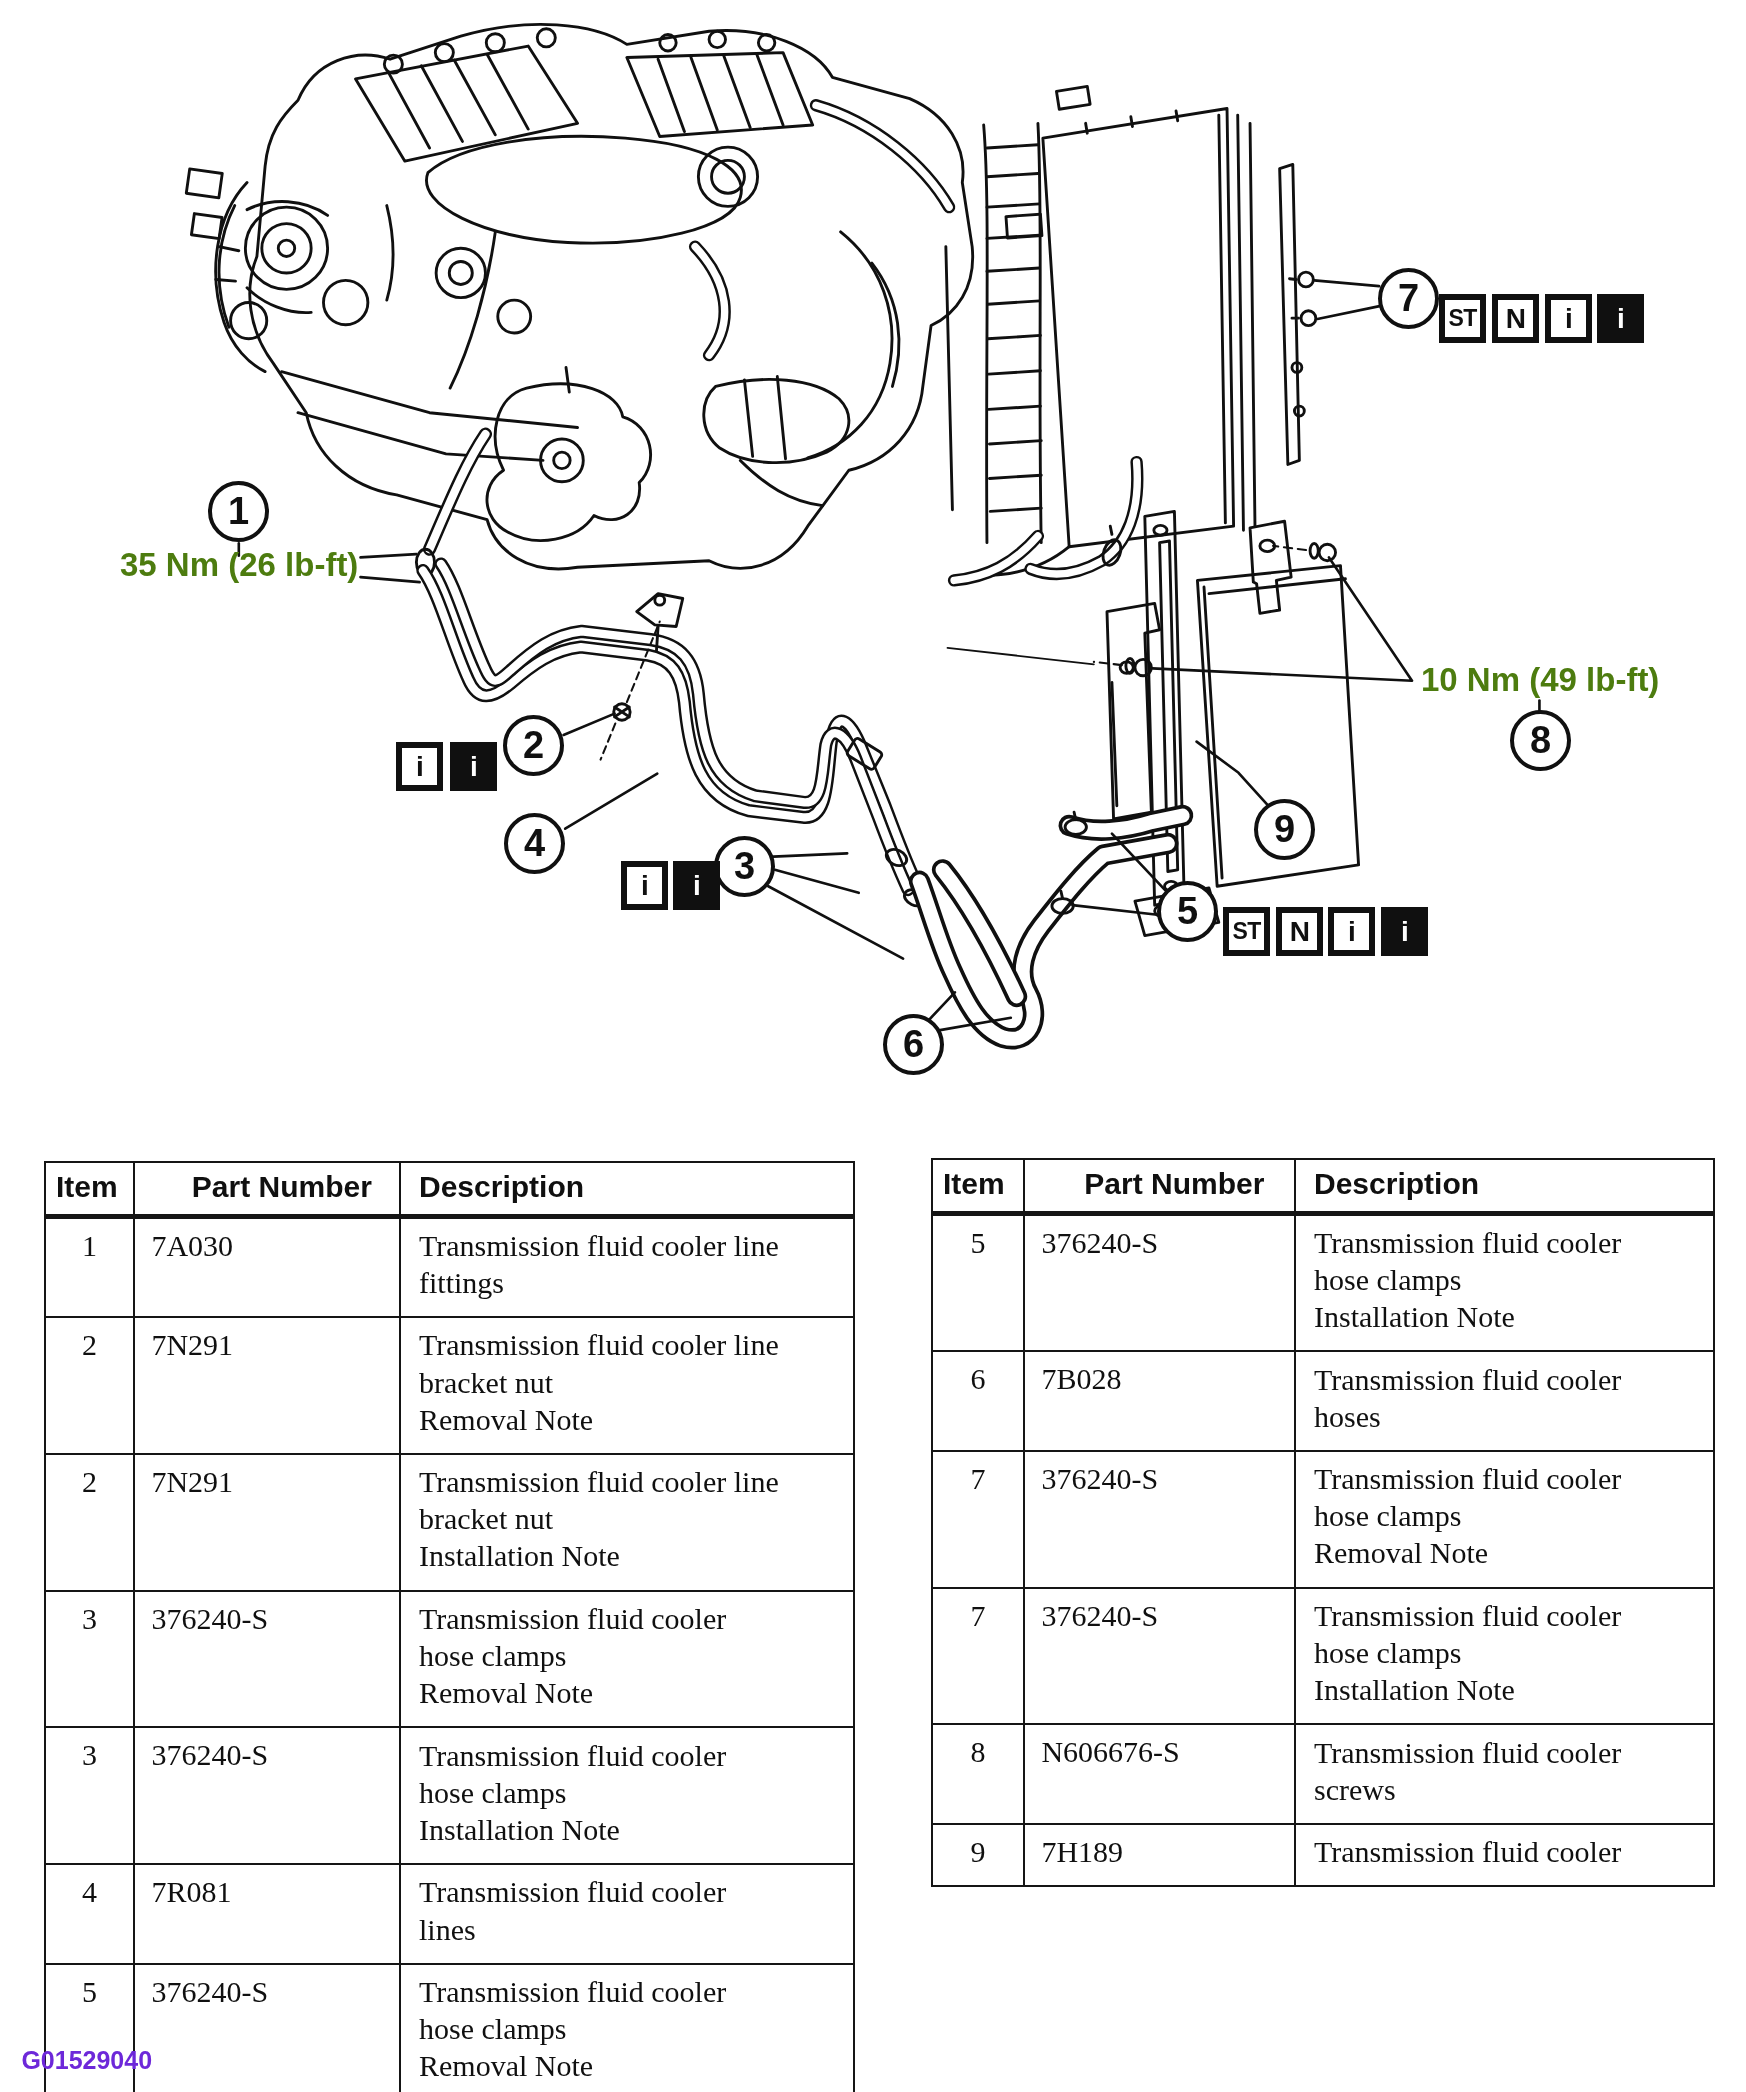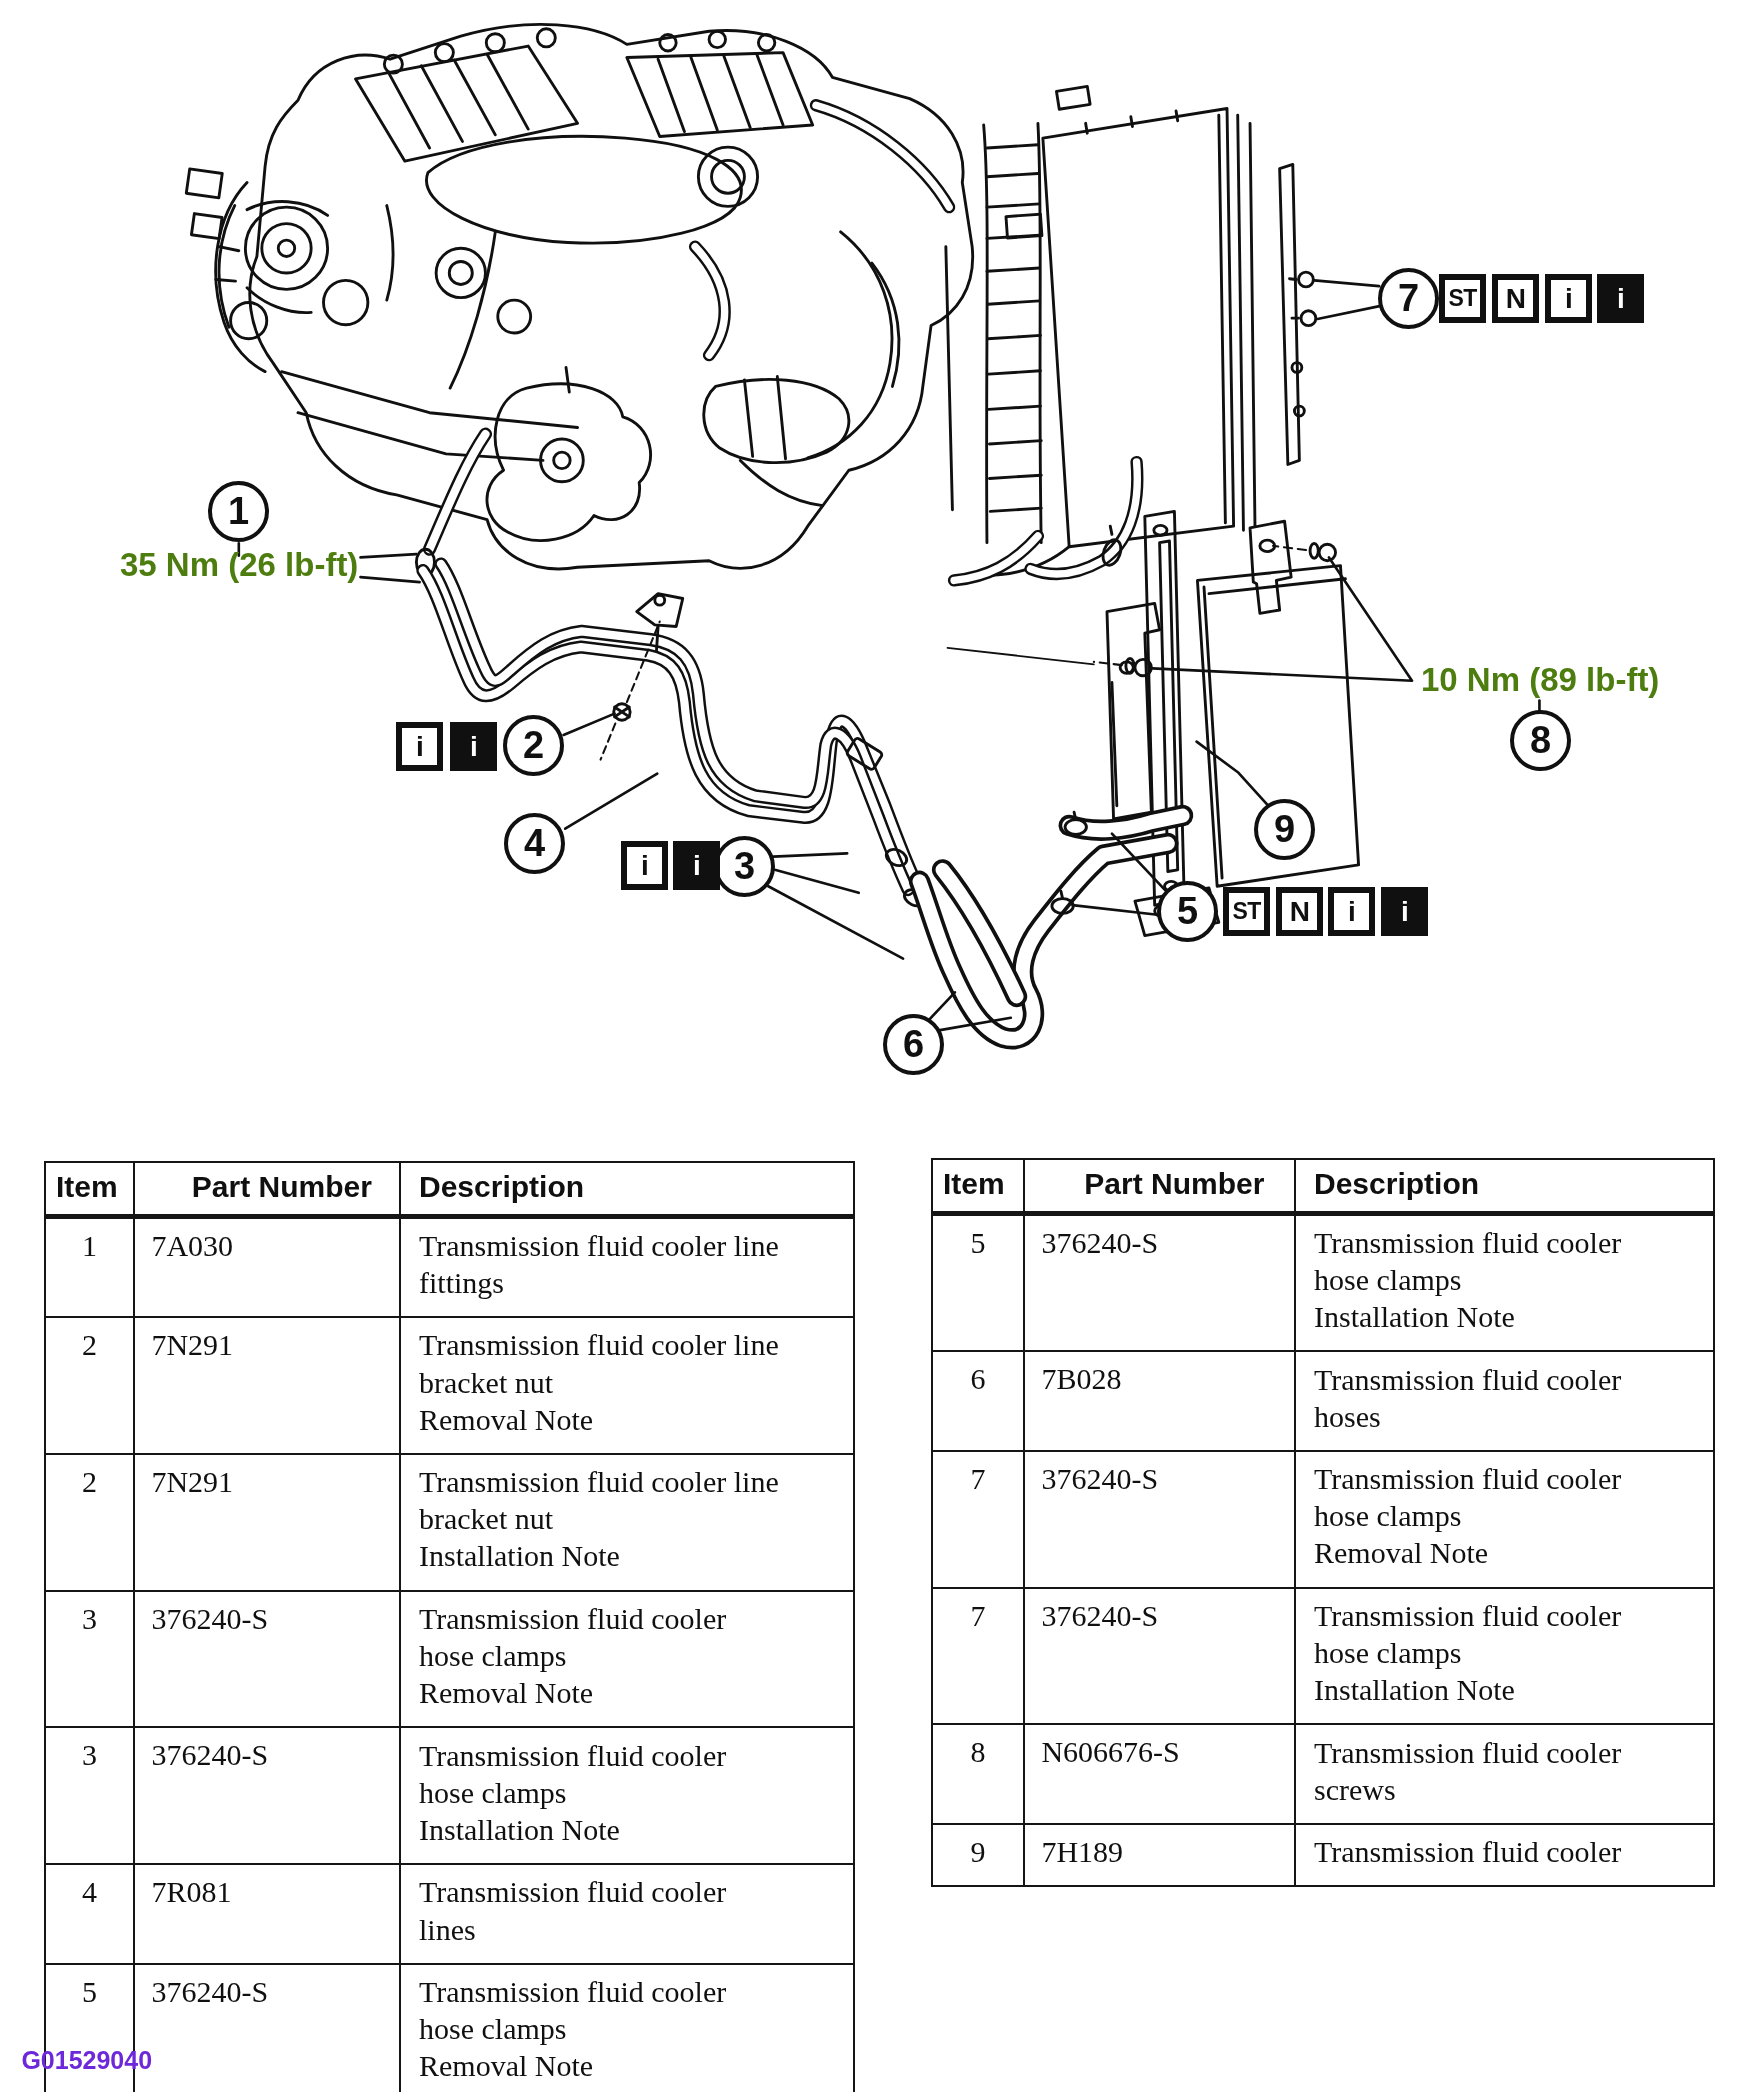--- a/index.html
+++ b/index.html
@@ -8,21 +8,21 @@
   .diagram{position:absolute;left:0;top:0;width:1747px;height:1151px;}
   .diagram svg{position:absolute;left:0;top:0;}
 
   .callout{position:absolute;width:61px;height:61px;box-sizing:border-box;
            border:4.1px solid #101010;border-radius:50%;background:#fff;
            display:flex;align-items:center;justify-content:center;
            font:700 38px "Liberation Sans",sans-serif;color:#101010;}
   .badge{position:absolute;width:47px;height:49px;box-sizing:border-box;
          border:6.6px solid #101010;background:#fff;color:#101010;
          display:flex;align-items:center;justify-content:center;
-         font:700 28px "Liberation Sans",sans-serif;letter-spacing:-0.8px;}
+         font:700 28px "Liberation Sans",sans-serif;letter-spacing:-0.8px;margin-top:20px;}
   .badge.small-text{font-size:23px;}
   .badge.inv{background:#101010;color:#ffffff;border-color:#101010;}
 
   .torque{position:absolute;font:700 33px "Liberation Sans",sans-serif;color:#4d7c0f;white-space:nowrap;}
 
   .parts-table{position:absolute;border-collapse:collapse;background:#fff;table-layout:fixed;}
   .parts-table th,.parts-table td{border:2.5px solid #151515;vertical-align:top;box-sizing:border-box;}
   .parts-table th{border-bottom-width:5.8px;text-align:left;
                   font:700 30px "Liberation Sans",sans-serif;padding:6.6px 3.3px 10px 10px;}
   .parts-table th.h-part{padding-left:33px;text-align:center;}
@@ -228,21 +228,21 @@
     <div class="badge" style="left:1276px;top:887px">N</div>
     <div class="badge" style="left:1328px;top:887px">i</div>
     <div class="badge inv" style="left:1381px;top:887px">i</div>
 
     <div class="badge small-text" style="left:1439px;top:274px">ST</div>
     <div class="badge" style="left:1492px;top:274px">N</div>
     <div class="badge" style="left:1545px;top:274px">i</div>
     <div class="badge inv" style="left:1597px;top:274px">i</div>
 
     <div class="torque" style="left:120px;top:546px">35 Nm (26 lb-ft)</div>
-    <div class="torque" style="left:1421px;top:661px">10 Nm (89 lb-ft)</div>
+    <div class="torque" style="left:1421px;top:661px">10 Nm (49 lb-ft)</div>
   </div>
 
   <table class="parts-table" style="left:44px;top:1161px;width:809px">
     <colgroup>
         <col style="width:89px">
         <col style="width:266px">
         <col style="width:454px">
       </colgroup>
     <thead>
       <tr>

